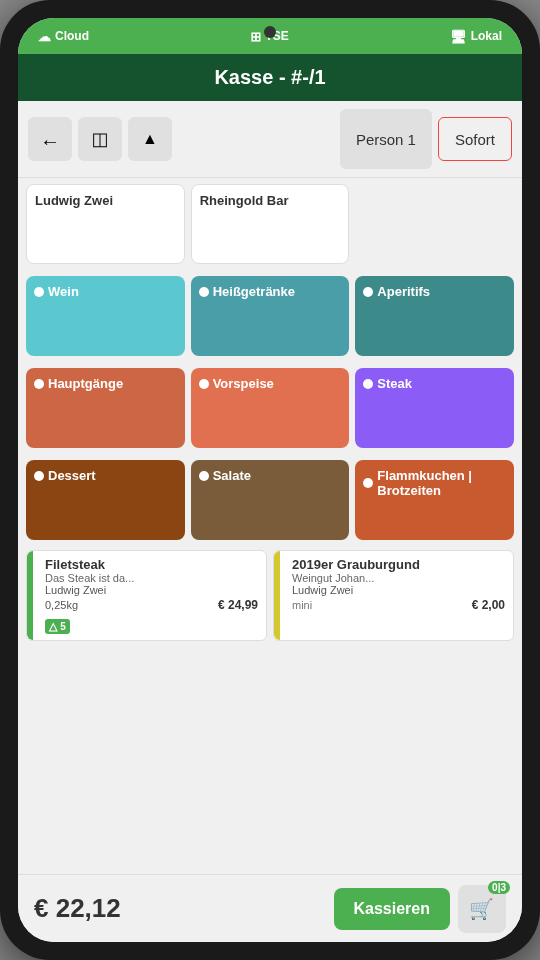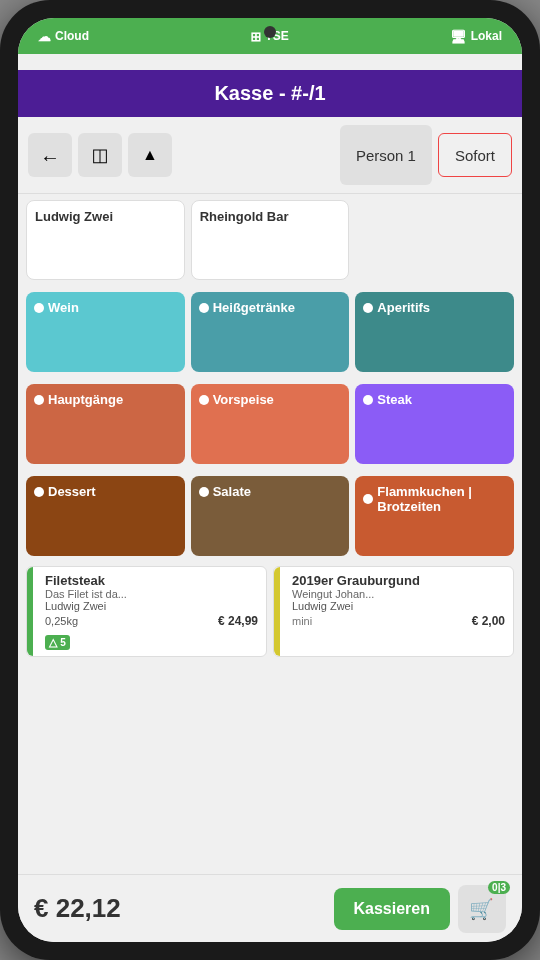--- a/index.html
+++ b/index.html
@@ -55,27 +55,26 @@
       gap: 4px;
       font-size: 12px;
       color: white;
       font-weight: bold;
     }
     .status-icon {
       font-size: 13px;
     }
     
     .header {
-      background: #4c1d95;
+      background: #14532d;
       text-align: center;
       padding: 12px;
       color: white;
       font-size: 20px;
       font-weight: bold;
-      margin-top: 16px;
     }
     
     .toolbar {
       background: #f0f0f0;
       display: flex;
       align-items: center;
       padding: 8px 10px;
       gap: 6px;
       border-bottom: 1px solid #ddd;
     }
@@ -413,21 +412,21 @@
           </div>
         </div>
       </div>
 
       <div class="order-section">
 
         <div class="order-item" style="position:relative;">
           <div class="order-item-tag tag-green"></div>
           <div class="order-item-content">
             <div class="order-item-title">Filetsteak</div>
-            <div class="order-item-desc">Das Filet ist da...</div>
+            <div class="order-item-desc">Das Steak ist da...</div>
             <div class="order-item-info">Ludwig Zwei</div>
             <div class="order-item-row">
               <span class="order-item-info">0,25kg</span>
               <span class="order-item-price">€ 24,99</span>
             </div>
             <div style="margin-top:4px;">
               <span class="order-item-badge">
                 <span style="font-size:11px;">△</span> <span>5</span>
               </span>
             </div>

